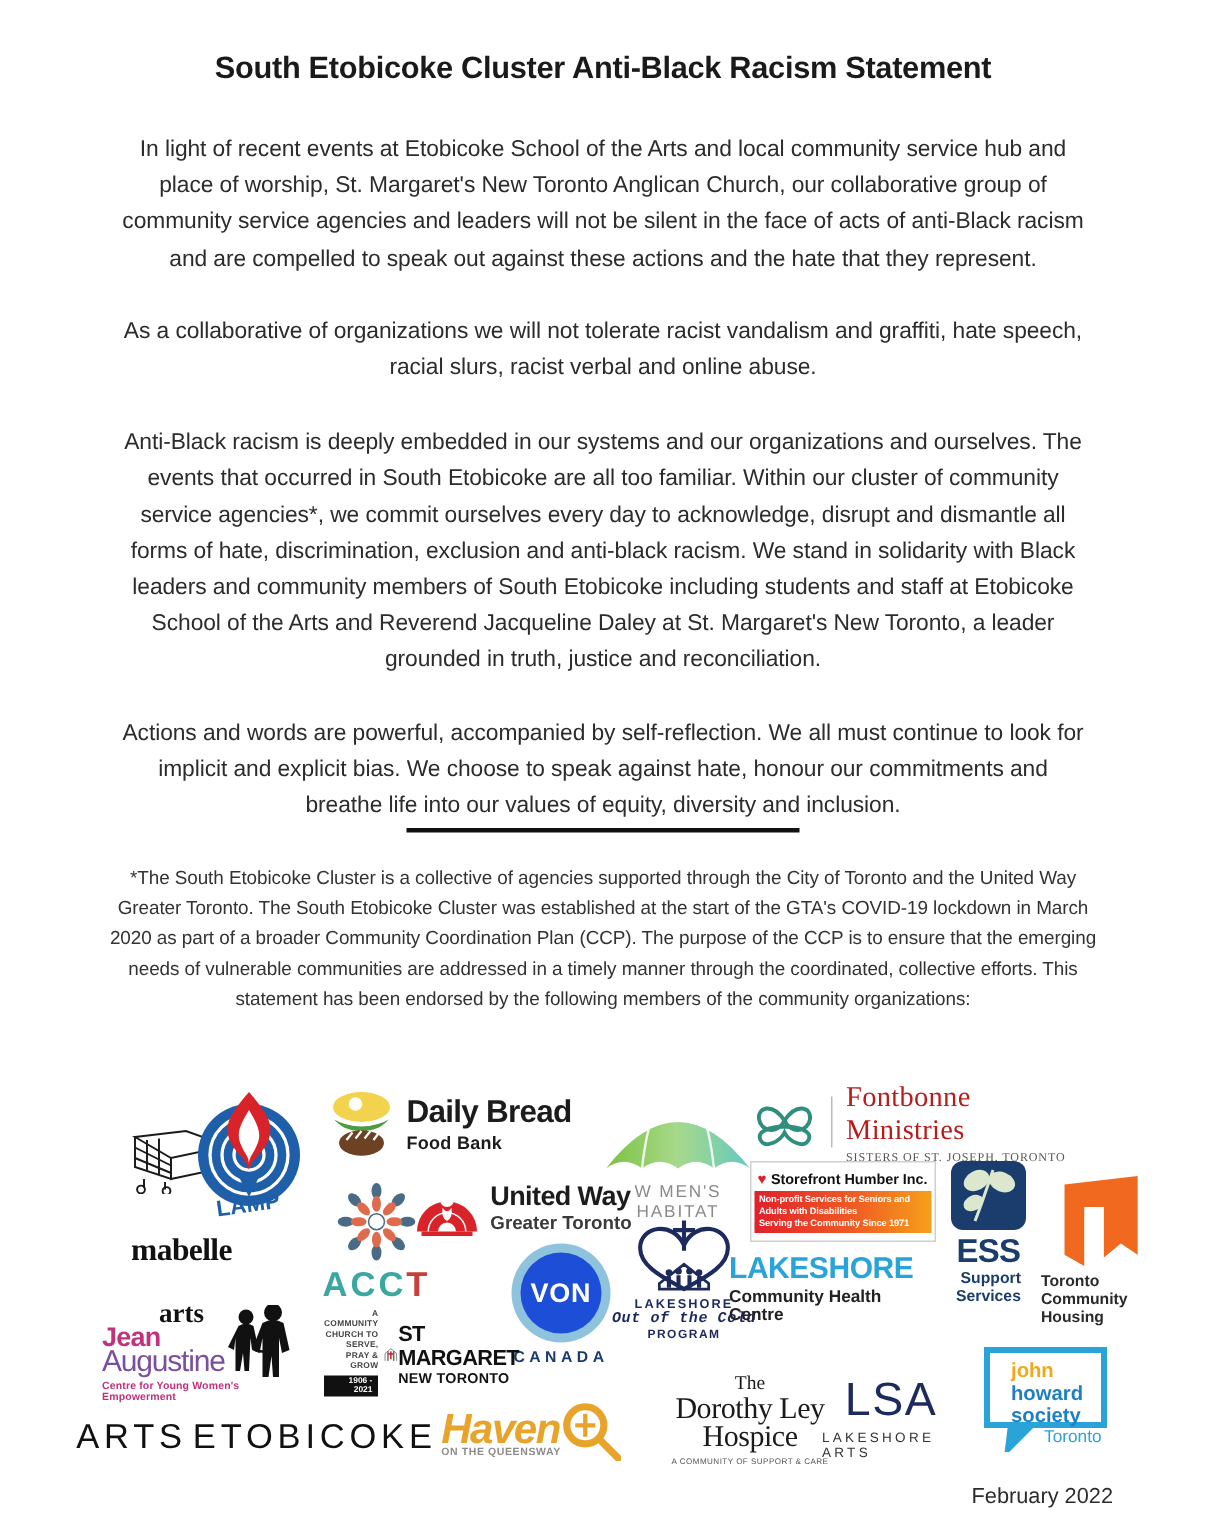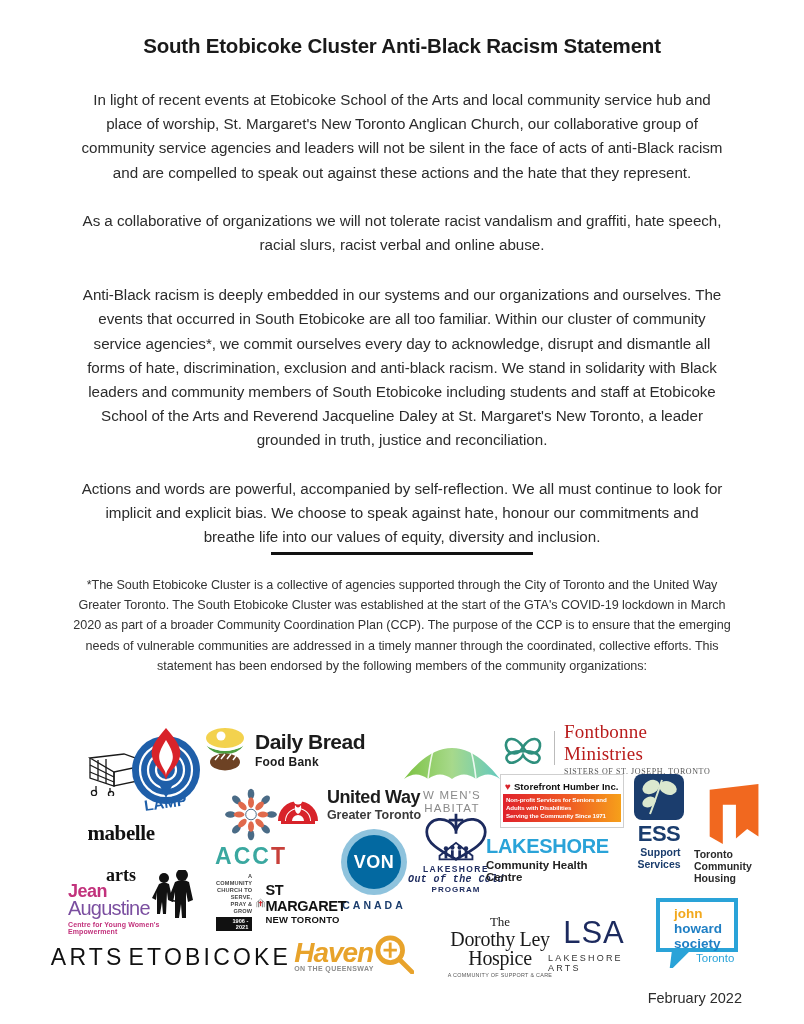--- a/index.html
+++ b/index.html
@@ -105,21 +105,21 @@
   .mabelle .m-sub {
     font-family: "Liberation Serif", serif;
     font-size: 18px; font-weight: bold; color: #111; letter-spacing: 0px;
     margin-top: -3px;
   }
 
   
   .lamp { left: 118px; top: 18px; width: 96px; height: 96px; }
 
   
-  .dailybread { left: 200px; top: 15px; width: 166px; height: 56px; }
+  .dailybread { left: 216px; top: 15px; width: 166px; height: 56px; }
   .db-mark { width: 48px; height: 48px; position: relative; margin-right: 6px; }
   .db-text .db1 { font-size: 21px; font-weight: bold; color: #1c1c1c; letter-spacing: -0.5px; }
   .db-text .db2 { font-size: 12px; font-weight: bold; color: #1c1c1c; margin-top: 1px; letter-spacing: 0.2px; }
 
   
   .unitedway { left: 258px; top: 72px; width: 180px; height: 52px; }
   .uw-mark { width: 46px; height: 46px; margin-right: 6px; }
   .uw-text .uw1 { font-size: 18px; font-weight: bold; color: #1c1c1c; letter-spacing: -0.4px; }
   .uw-text .uw2 { font-size: 12.5px; font-weight: bold; color: #3a3a3a; margin-top: 0px; }
 
@@ -156,21 +156,21 @@
   .ess-sub { font-size: 10.5px; font-weight: bold; color: #1b3d6d; line-height: 11.5px; text-align: right; }
 
   
   .tch { left: 694px; top: 78px; width: 82px; height: 100px; flex-direction: column; }
   .tch-sub { font-size: 10.5px; font-weight: bold; color: #2a2a2a; line-height: 12px; margin-top: 4px; align-self: flex-start; }
 
   
   .von { left: 330px; top: 122px; width: 88px; height: 84px; flex-direction: column; }
   .von-ring { width: 66px; height: 66px; border-radius: 50%; background: #8fc3dd;
               display:flex; align-items:center; justify-content:center; }
-  .von-core { width: 54px; height: 54px; border-radius: 50%; background: #0369a1;
+  .von-core { width: 54px; height: 54px; border-radius: 50%; background: #1d4ed8;
               color:#fff; font-size: 18px; font-weight: bold; letter-spacing: 0.5px;
               display:flex; align-items:center; justify-content:center; }
   .von-sub { font-size: 10.5px; font-weight: bold; color: #1b3d6d; letter-spacing: 3px; margin-top: 4px; }
 
   
   .lakeshoreotc { left: 406px; top: 104px; width: 100px; height: 84px; flex-direction: column; }
   .otc-t1 { font-size: 8.5px; font-weight: bold; color: #1c2a5e; letter-spacing: 1.4px; margin-top: 1px;}
   .otc-t2 { font-size: 10px; font-weight: bold; color: #1c2a5e; font-style: italic; letter-spacing: 0.4px; font-family: Liberation Mono, monospace;}
   .otc-t3 { font-size: 8px; font-weight: bold; color: #1c2a5e; letter-spacing: 1px;}
 

